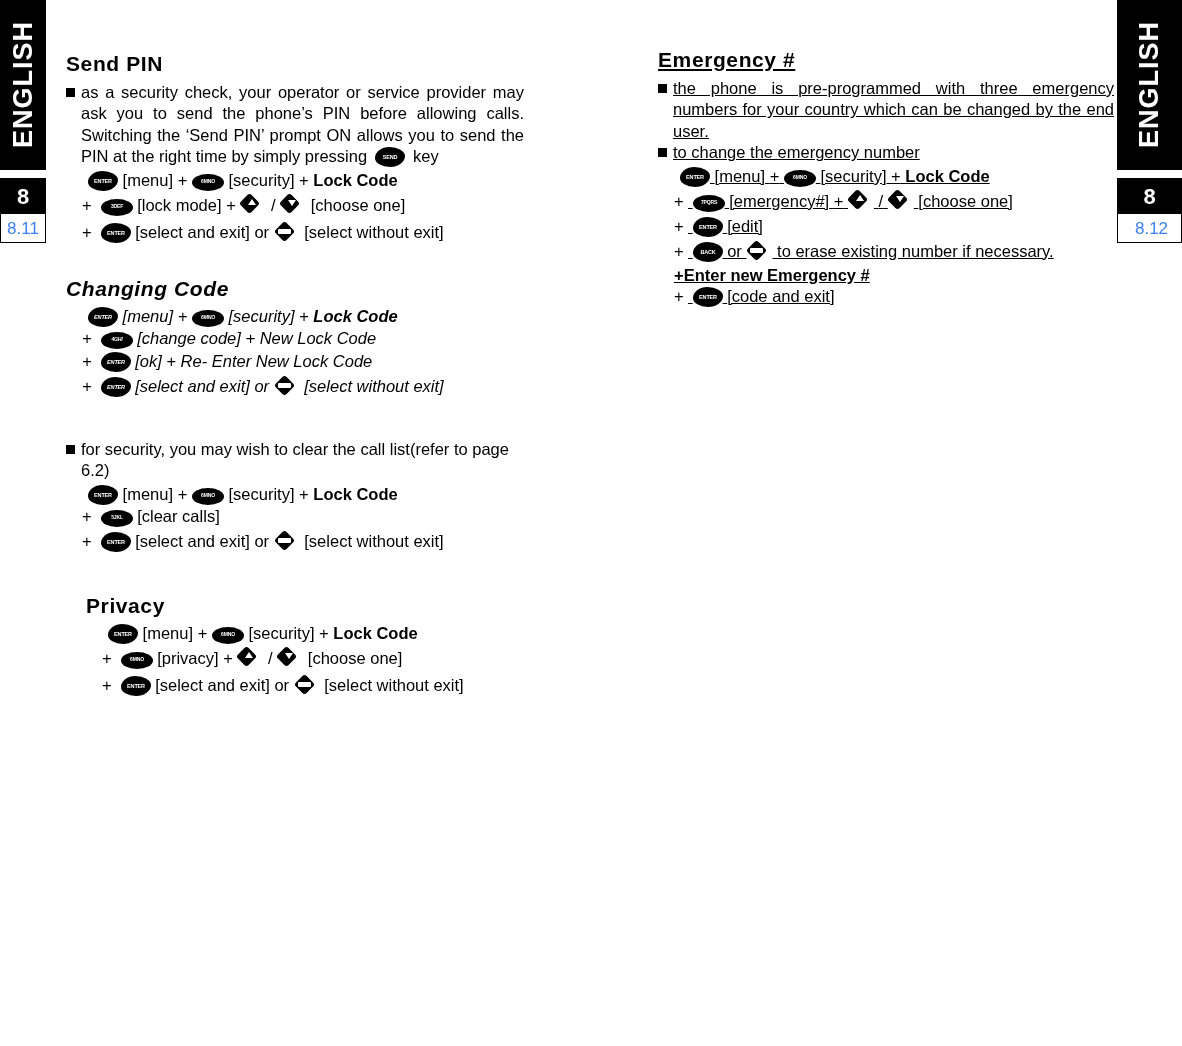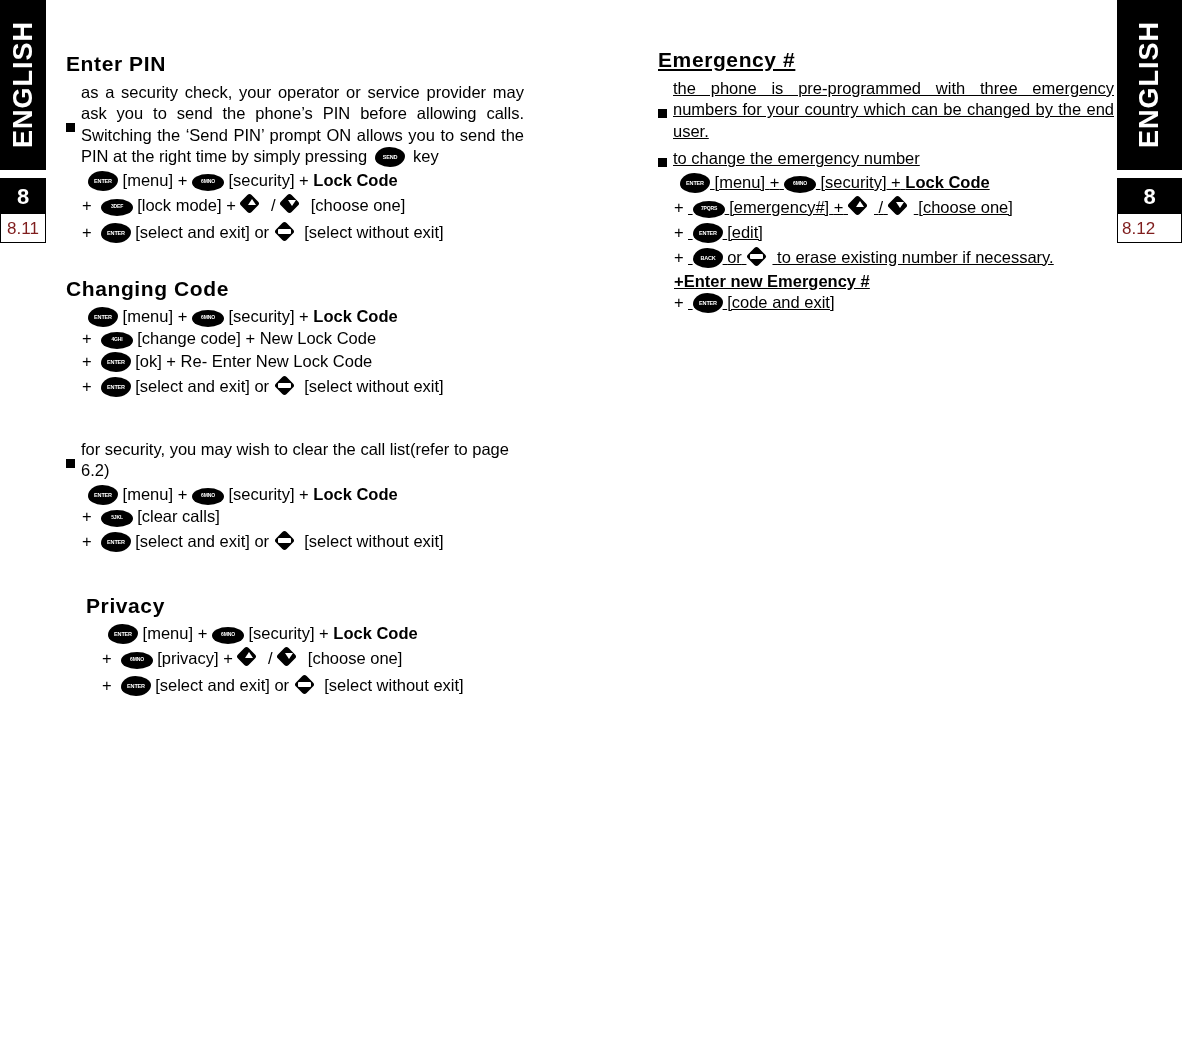--- a/index.html
+++ b/index.html
@@ -53,31 +53,31 @@
     height: 36px;
     line-height: 36px;
     border: 1px solid #000;
     box-sizing: border-box;
   }
   .tab.left .tab-chapter  { margin-top: 8px; width: 46px; }
   .tab.right .tab-chapter { margin-top: 8px; width: 65px; }
 
   .tab-page {
     background: #ffffff;
-    color: #7f1d1d;
+    color: #3b82f6;
     font-size: 17px;
     text-align: center;
     height: 29px;
     line-height: 29px;
     border: 1px solid #000;
     border-top: none;
     box-sizing: border-box;
   }
   .tab.left .tab-page  { width: 46px; }
-  .tab.right .tab-page { width: 65px; padding-left: 4px; text-align: left; }
+  .tab.right .tab-page { width: 65px; padding-left: 4px; text-align: center; }
 
   
   .col {
     position: absolute;
     top: 0;
   }
   .col-left  { left: 66px;  width: 458px; }
   .col-right { left: 658px; width: 456px; text-decoration: underline; }
 
   h2.sect {
@@ -86,21 +86,21 @@
     letter-spacing: 0.6px;
     margin: 0 0 6px 0;
   }
   .sect-block { margin-bottom: 32px; }
   .sect-block.first { padding-top: 52px; }
   .sect-block.rfirst { padding-top: 48px; }
 
   
   .bullet {
     display: flex;
-    align-items: center;
+    align-items: flex-start;
     font-size: 16.5px;
     line-height: 1.30;
   }
   .bullet .sq {
     width: 9px; height: 9px;
     background: #000;
     flex: 0 0 9px;
     margin-top: 6px;
     margin-right: 6px;
   }
@@ -209,21 +209,21 @@
   <div class="tab-lang">
     <span>ENGLISH</span>
   </div>
   <div class="tab-chapter">8</div>
   <div class="tab-page">8.12</div>
 </div>
 
 <div class="col col-left">
 
   <div class="sect-block first">
-    <h2 class="sect">Enter PIN</h2>
+    <h2 class="sect">Send PIN</h2>
     <div class="bullet">
       <span class="sq"></span>
       <span class="btext just"><span>as a security check, your operator or service provider may ask you to send the phone’s PIN before allowing calls. Switching the  ‘Send PIN’  prompt ON allows you to send the PIN at the right time by simply pressing</span><span class="key blob" style="margin:0 8px;"><span class="kt">SEND</span></span><span>key</span></span>
     </div>
 
     <div class="seq">
       <span class="key blob"><span class="kt">ENTER</span></span>
       <span>[menu]</span>
       <span>+</span>
       <span class="key oval"><span class="kt">6MNO</span></span>
@@ -245,21 +245,21 @@
 
     <div class="seq noindent">
       <span class="plus">+</span>
       <span class="key blob"><span class="kt">ENTER</span></span>
       <span>[select and exit] or</span>
       <span class="dkey clr"><span class="dshape"></span><span class="dmark"></span></span>
       <span>[select without exit]</span>
     </div>
   </div>
 
-  <div class="sect-block" style="">
+  <div class="sect-block" style="font-style:italic;">
     <h2 class="sect">Changing Code</h2>
 
     <div class="seq">
       <span class="key blob"><span class="kt">ENTER</span></span>
       <span>[menu]</span>
       <span>+</span>
       <span class="key oval"><span class="kt">6MNO</span></span>
       <span>[security]</span>
       <span>+</span>
       <span class="b">Lock Code</span>
@@ -353,21 +353,21 @@
 
 <div class="col col-right">
   <div class="sect-block rfirst">
     <h2 class="sect">Emergency #</h2>
 
     <div class="bullet">
       <span class="sq"></span>
       <span class="btext just">the phone is pre-programmed with three emergency numbers for your country which can be changed by the end user.</span>
     </div>
 
-    <div class="bullet" style="margin-top:6px;">
+    <div class="bullet" style="">
       <span class="sq"></span>
       <span class="btext">to change the emergency number</span>
     </div>
 
     <div class="seq">
       <span class="key blob"><span class="kt">ENTER</span></span>
       <span>[menu]</span>
       <span>+</span>
       <span class="key oval"><span class="kt">6MNO</span></span>
       <span>[security]</span>

